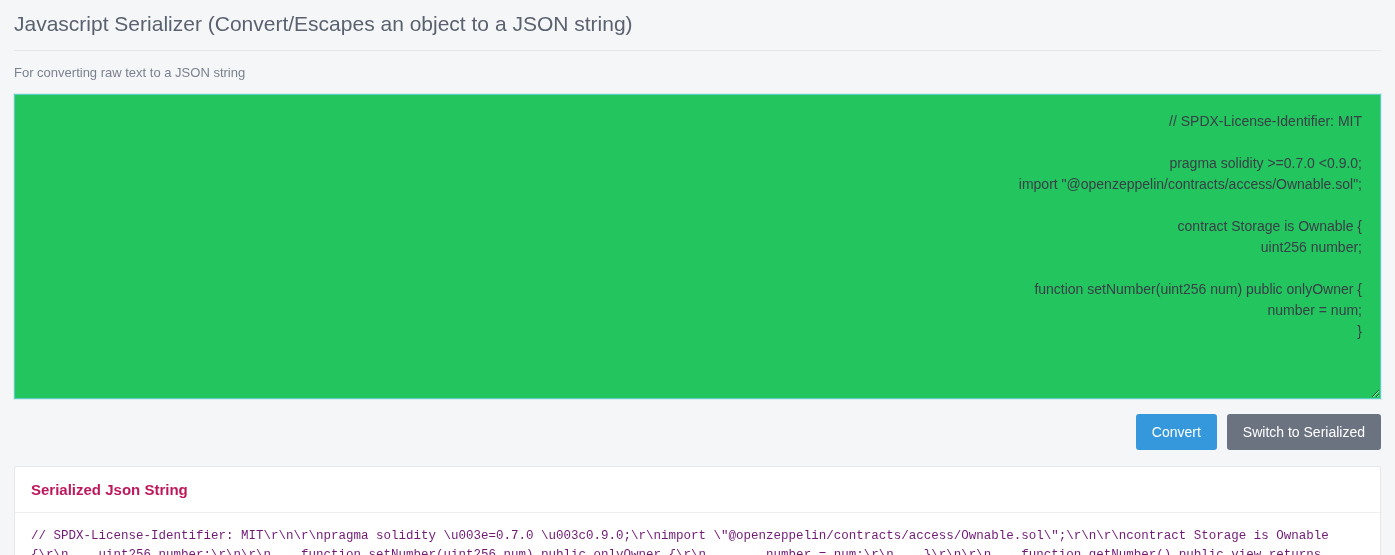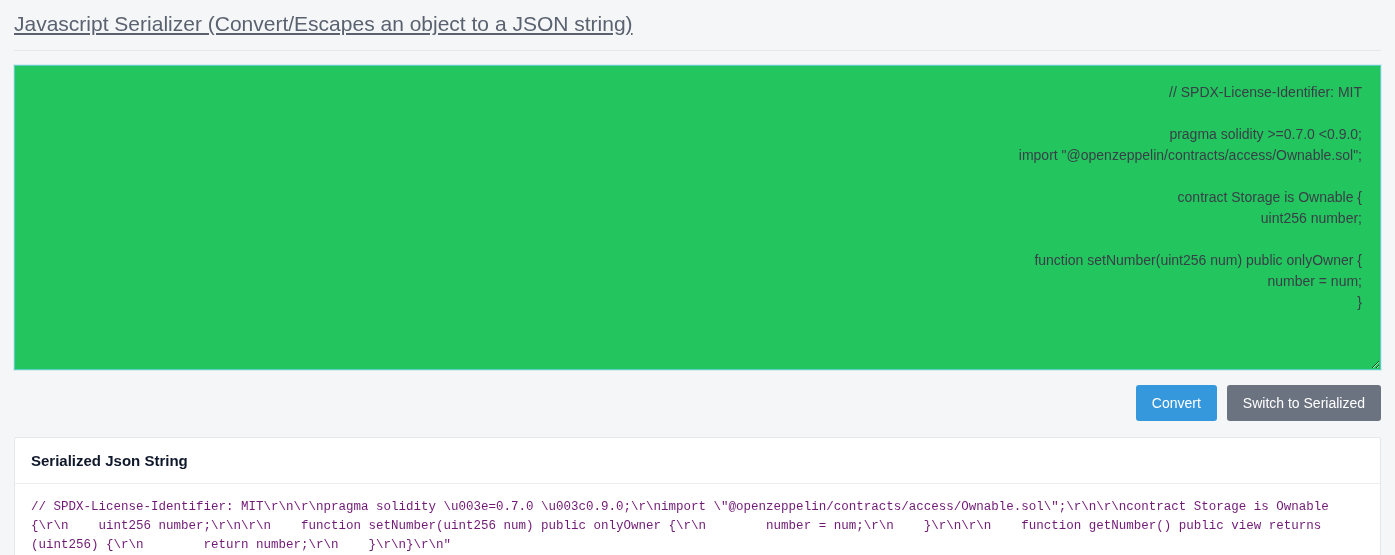--- a/index.html
+++ b/index.html
@@ -15,21 +15,20 @@
   .container {
     padding: 0 14px;
   }
   .page-title {
     font-size: 21px;
     font-weight: 400;
     color: #5a6270;
     padding: 12px 0 14px 0;
     border-bottom: 1px solid #e5e7eb;
     margin-bottom: 14px;
-    text-decoration: underline;
   }
   .subtitle {
     font-size: 13px;
     color: #7a828f;
     margin-bottom: 14px;
   }
   .input-area {
     width: 100%;
     height: 305px;
     resize: both;
@@ -63,40 +62,41 @@
   .btn-primary { background: #3598dc; margin-left: 26px; }
   .btn-secondary { background: #6b7280; }
   .output-card {
     background: #ffffff;
     border: 1px solid #e5e7eb;
     border-radius: 2px;
   }
   .output-header {
     font-size: 15px;
     font-weight: 600;
-    color: #0f172a;
+    color: #be185d;
     padding: 14px 16px 14px 16px;
     border-bottom: 1px solid #eceef0;
   }
   .output-body {
     padding: 14px 16px 20px 16px;
     font-family: "Courier New", Courier, monospace;
     font-size: 12.5px;
     color: #701a75;
     line-height: 1.5;
     white-space: pre-wrap;
     word-break: break-word;
   }
 </style>
 </head>
 <body>
 
 <div class="container">
   <h1 class="page-title">Javascript Serializer (Convert/Escapes an object to a JSON string)</h1>
 
+  <div class="subtitle">For converting raw text to a JSON string</div>
 
   <textarea class="input-area" style="">// SPDX-License-Identifier: MIT
 
 pragma solidity &gt;=0.7.0 &lt;0.9.0;
 import "@openzeppelin/contracts/access/Ownable.sol";
 
 contract Storage is Ownable {
     uint256 number;
 
     function setNumber(uint256 num) public onlyOwner {

